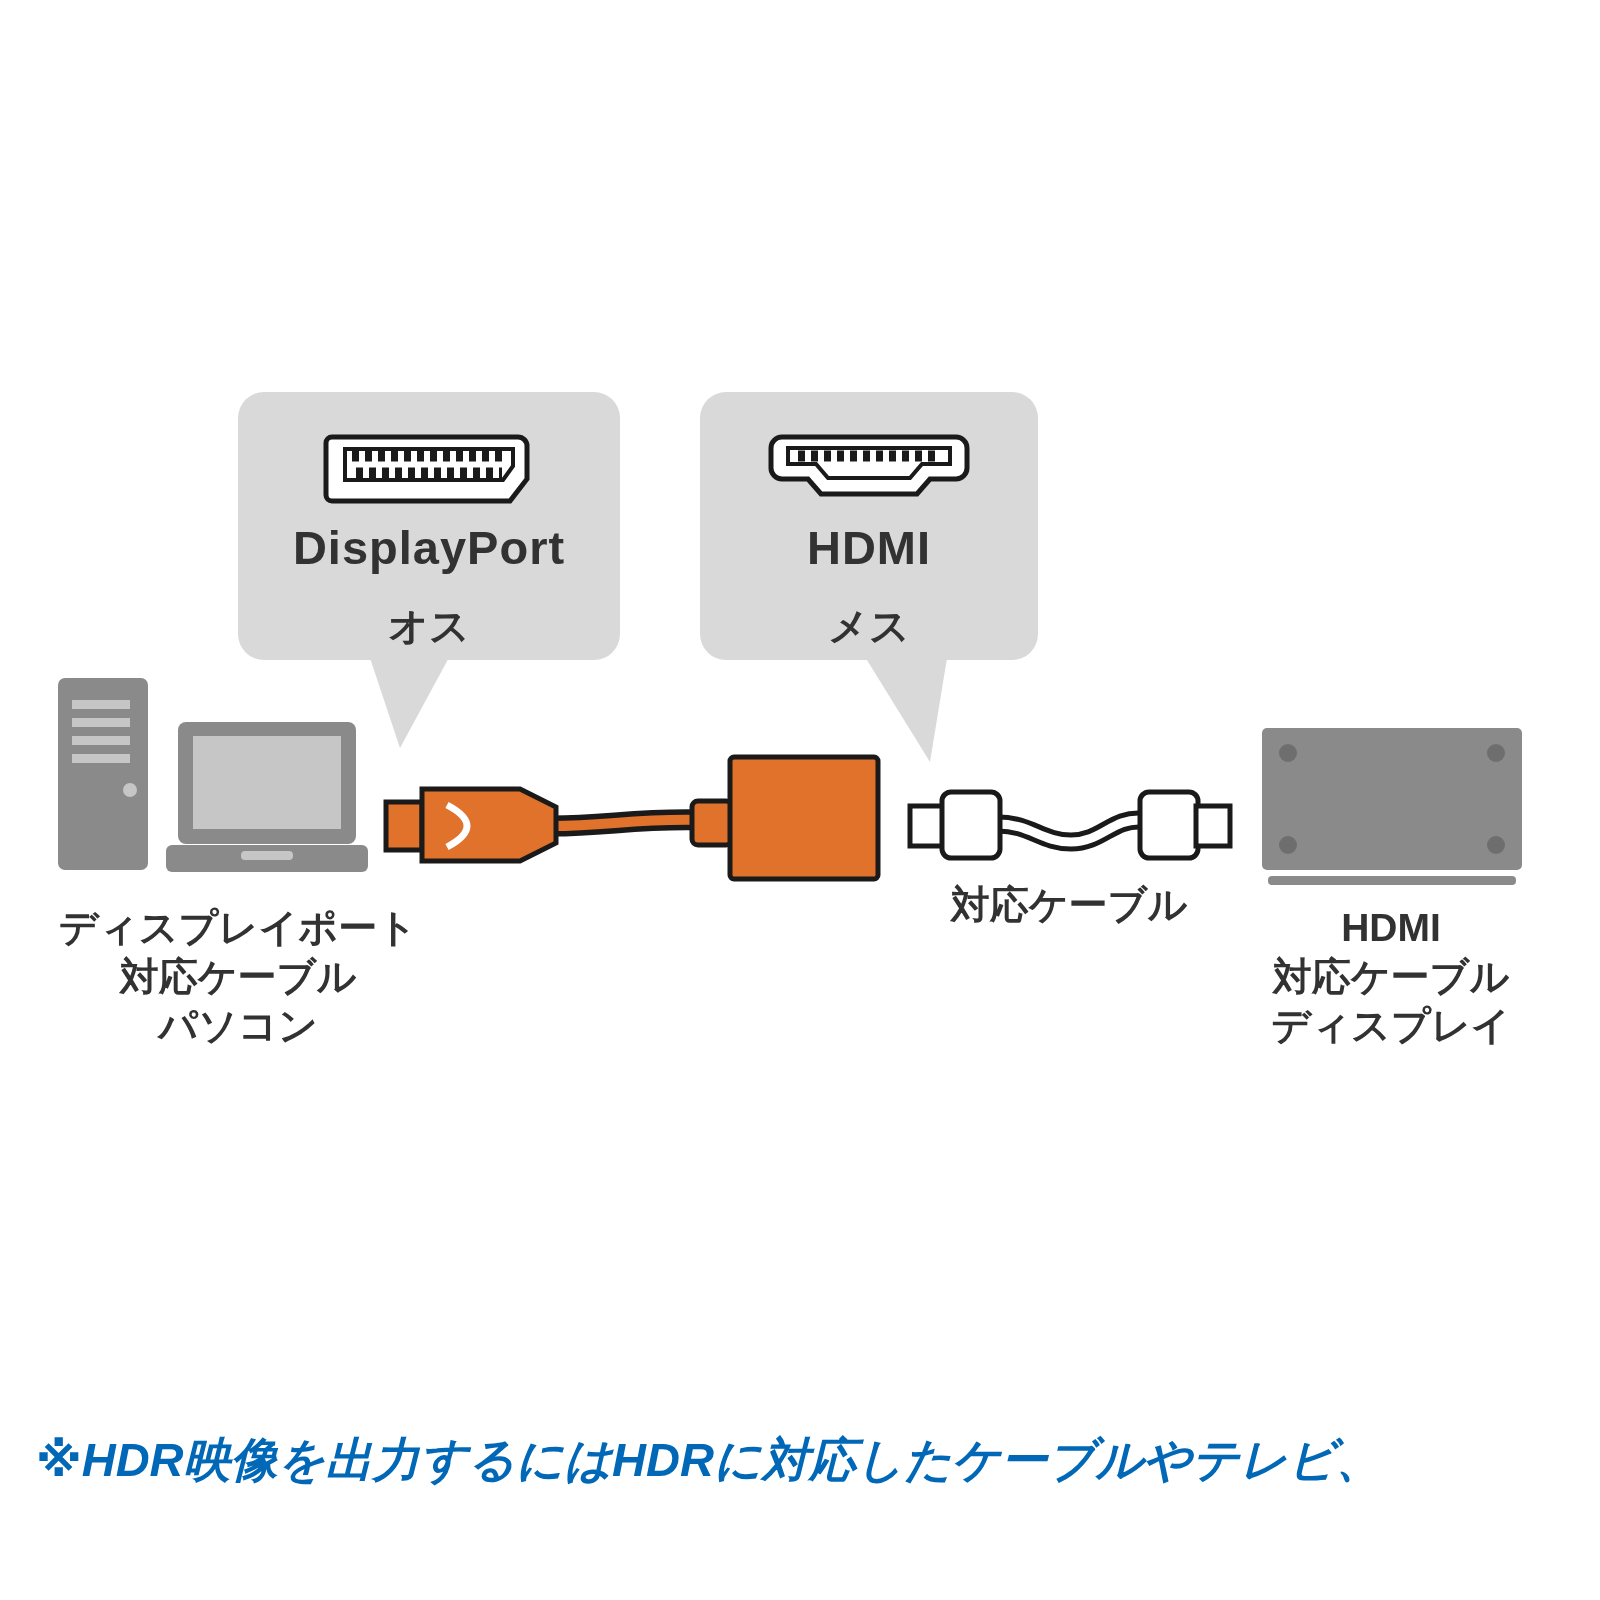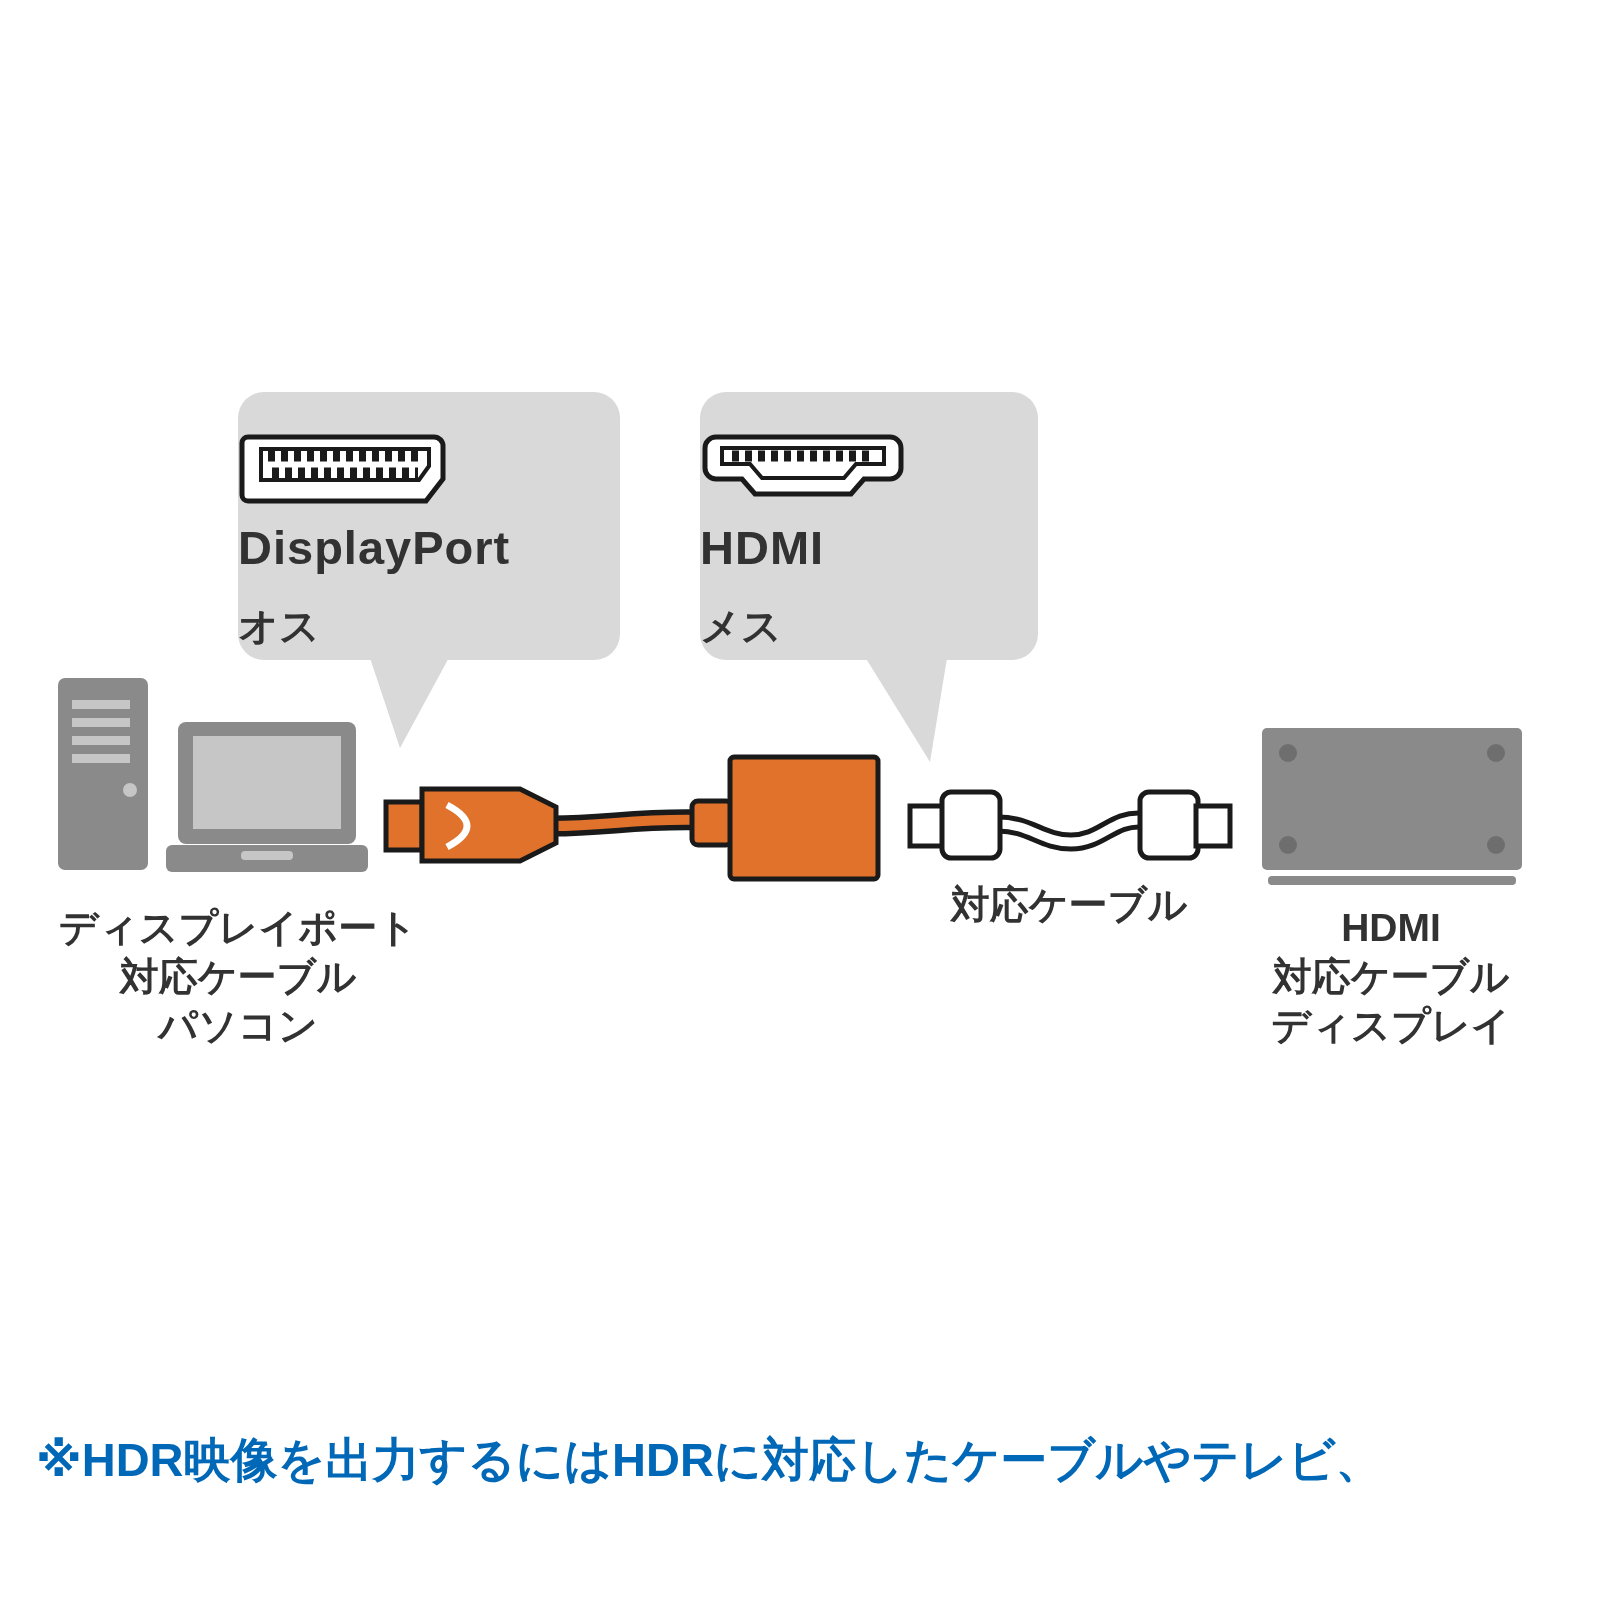--- a/index.html
+++ b/index.html
@@ -9,21 +9,21 @@
     --lightgray:#c6c6c6;
     --darkgray:#6e6e6e;
     --blue:#0068b7;
     --textdark:#323232;
   }
   *{margin:0;padding:0;box-sizing:border-box;}
   body{background:#fff;font-family:"Liberation Sans","DejaVu Sans",sans-serif;}
   .canvas{position:relative;width:1600px;height:1600px;background:#ffffff;overflow:hidden;}
 
   .callout{position:absolute;background:var(--callout);border-radius:26px;
-    display:flex;flex-direction:column;padding-top:40px;}
+    display:flex;flex-direction:column;align-items:center;padding-top:40px;}
   .callout-dp{left:238px;top:392px;width:382px;height:268px;}
   .callout-hdmi{left:700px;top:392px;width:338px;height:268px;}
   .callout-title{font-size:47px;font-weight:bold;color:var(--textdark);margin-top:14px;letter-spacing:1px;}
   .callout-gender{font-size:40px;font-weight:bold;color:var(--textdark);margin-top:24px;}
 
   .diagram-svg{position:absolute;left:0;top:0;width:1600px;height:1600px;}
 
   .fill-callout{fill:var(--callout);}
   .fill-gray{fill:var(--gray);}
   .fill-light{fill:var(--lightgray);}
@@ -33,21 +33,21 @@
   .stroke-dark{stroke:#1a1a1a;stroke-width:5;}
   .cable-outline{stroke:#1a1a1a;fill:none;}
 
   .label{position:absolute;text-align:center;font-weight:bold;color:var(--textdark);
     font-size:39px;line-height:49px;}
   .label-source{left:12px;top:903px;width:412px;padding-left:40px;}
   .label-cable{left:918px;top:880px;width:302px;text-align:center;}
   .label-display{left:1238px;top:903px;width:306px;}
 
   .footnote{position:absolute;left:36px;top:1428px;color:var(--blue);
-    font-size:47px;font-weight:bold;line-height:63px;}
+    font-size:47px;font-weight:bold;line-height:63px;font-style:italic;}
   .footnote-line2{padding-left:52px;}
 </style>
 </head>
 <body>
 
 <div class="canvas">
 
   <div class="callout callout-dp">
     <svg width="214" height="74" viewBox="0 0 214 74">
       <path d="M10,5 h186 a9,9 0 0 1 9,9 v33 l-17,22 H10 a6,6 0 0 1 -6,-6 V11 a6,6 0 0 1 6,-6 z" fill="#ffffff" class="stroke-dark"></path>

